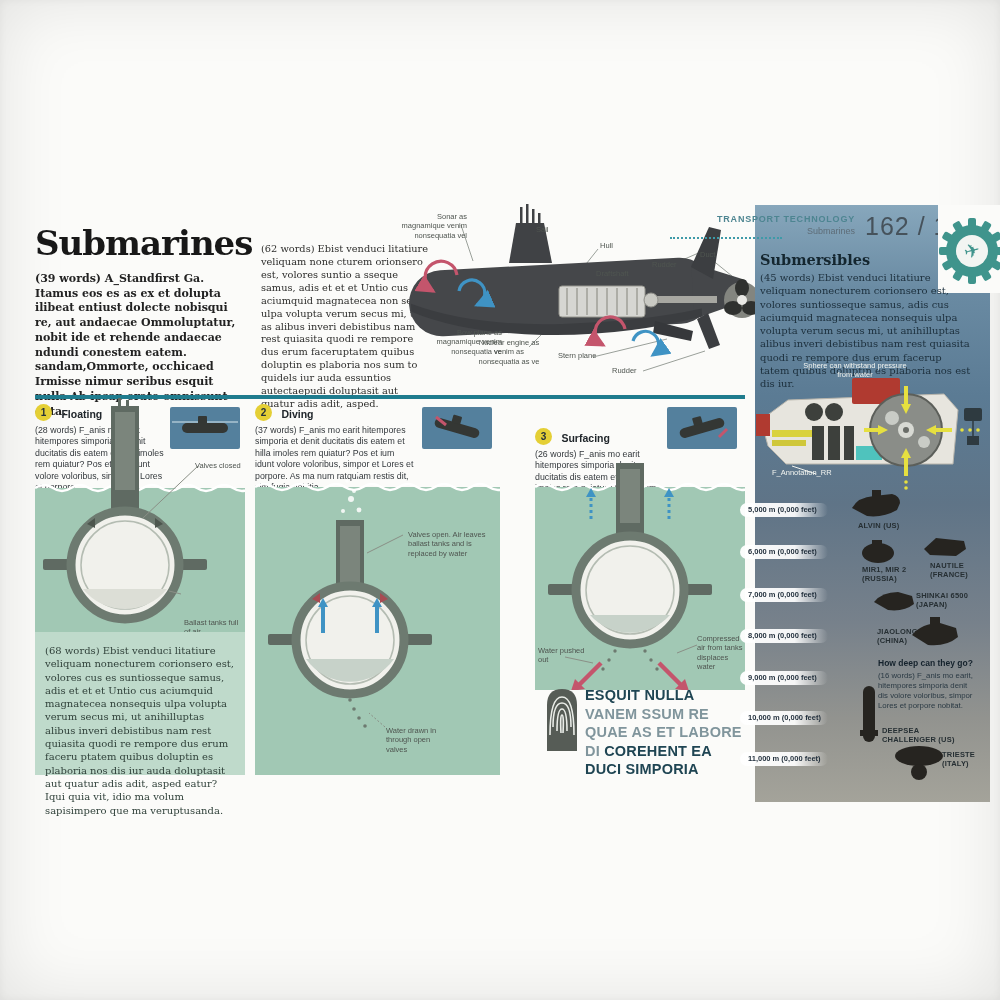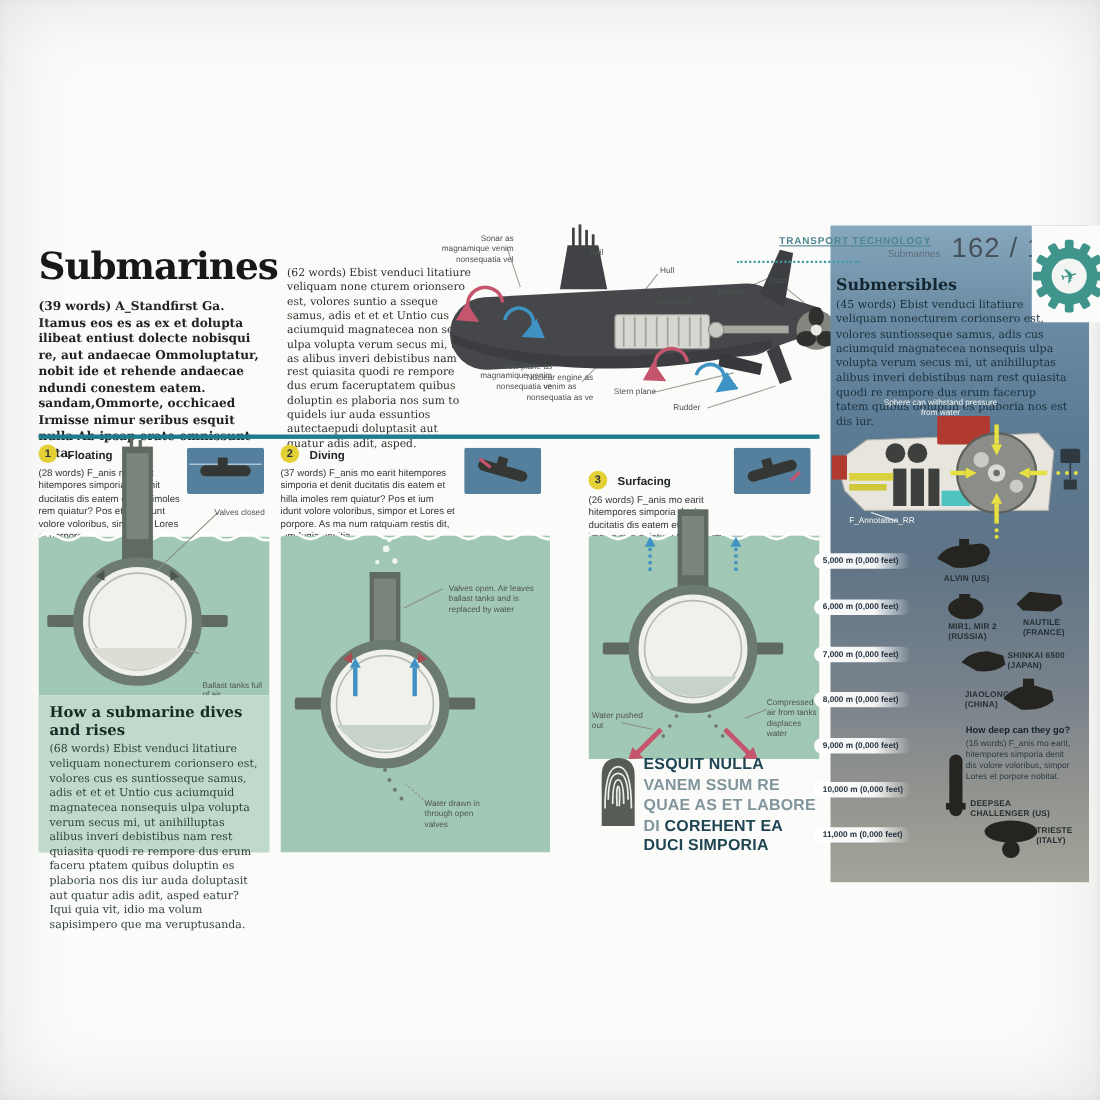--- a/index.html
+++ b/index.html
@@ -13,21 +13,21 @@
   .h2{font:bold 14px/1.1 "DejaVu Serif",serif;color:#161616;}
   .body{font:9.8px/1.32 "DejaVu Serif",serif;color:#2e2e2c;}
   .lbl{font:7.5px/1.25 "Liberation Sans",sans-serif;color:#4f5550;}
   .stepnum{display:inline-block;width:17px;height:17px;border-radius:50%;background:#e4cf35;
            color:#24313c;font:bold 10px/17px "Liberation Sans",sans-serif;text-align:center;vertical-align:top;}
   .steptitle{font:bold 10.5px/1.2 "Liberation Sans",sans-serif;color:#20262b;text-align:center;}
   .stepbody{font:8.8px/1.3 "Liberation Sans",sans-serif;color:#33383c;}
   .divider{background:#1f7c8e;}
   .dotline{border-top:2.5px dotted #3e9aa8;}
   .sidebar{background:linear-gradient(180deg,#87a7bc 0%,#6a8ba3 14%,#5b7b94 32%,#5f7487 50%,#77818b 70%,#92938f 86%,#a4a39a 100%);}
-  .kicker1{font:bold 9px/1.3 "Liberation Sans",sans-serif;color:#4d8591;letter-spacing:.8px;text-align:center;text-decoration:underline;}
+  .kicker1{font:bold 9px/1.3 "Liberation Sans",sans-serif;color:#4d8591;letter-spacing:.8px;text-align:right;}
   .kicker2{font:9px/1.3 "Liberation Sans",sans-serif;color:#5e6d78;text-align:right;}
   .pagenum{font:25px/1 "Liberation Sans",sans-serif;color:#46525b;letter-spacing:1px;}
   .subm-h{font:bold 14.5px/1.1 "DejaVu Serif",serif;color:#14262f;}
   .subm-b{font:10px/1.33 "DejaVu Serif",serif;color:#1c2f3c;}
   .whitenote{font:7.5px/1.25 "Liberation Sans",sans-serif;color:#f2f4f0;}
   .pill{position:absolute;left:740px;width:88px;height:14px;border-radius:8px;
         background:linear-gradient(90deg,rgba(255,255,255,.96) 0%,rgba(255,255,255,.92) 62%,rgba(255,255,255,0) 100%);
         font:bold 7.5px/14px "Liberation Sans",sans-serif;color:#1f2d3a;padding-left:8px;box-sizing:border-box;white-space:nowrap;}
   .vlabel{position:absolute;font:bold 7.5px/1.2 "Liberation Sans",sans-serif;color:#262f33;letter-spacing:.2px;}
   .howdeep-h{font:bold 8.5px/1.25 "Liberation Sans",sans-serif;color:#14222c;}
@@ -167,21 +167,20 @@
     <path d="M48,191 A54,54 0 0 0 132,191 Z" fill="#dcded6"></path>
     <polygon points="52,126 60,120 60,130" fill="#4d564e"></polygon>
     <polygon points="128,126 120,120 120,130" fill="#4d564e"></polygon>
     <path d="M163,68 L108,120" stroke="#8a8f86" stroke-width="1" fill="none"></path>
     <path d="M146,196 L134,193" stroke="#8a8f86" stroke-width="1" fill="none"></path>
   </svg>
   <div class="abs lbl" style="left:195px;top:461px;width:46px;">Valves closed</div>
   <div class="abs lbl" style="left:184px;top:590px;width:58px;margin-top:28px;">Ballast tanks full of air</div>
 
   <div class="abs dives-wrap" style="left:35px;top:632px;width:210px;height:143px;box-sizing:border-box;padding:9px 10px;">
-    <h3 class="dives-h">How a submarine dives and rises</h3>
     <p class="dives-b" style="margin-top:3px;">(68 words) Ebist venduci litatiure veliquam nonecturem corionsero est, volores cus es suntiosseque samus, adis et et et Untio cus aciumquid magnatecea nonsequis ulpa volupta verum secus mi, ut anihilluptas alibus inveri debistibus nam rest quiasita quodi re rempore dus erum faceru ptatem quibus doluptin es plaboria nos dis iur auda doluptasit aut quatur adis adit, asped eatur? Iqui quia vit, idio ma volum sapisimpero que ma veruptusanda.</p>
   </div>
 
   <div class="abs" style="left:255px;top:404px;width:160px;">
     <span class="stepnum">2</span>
     <span class="steptitle" style="margin-left:5px;">Diving</span>
     <p class="stepbody" style="margin-top:3px;">(37 words) F_anis mo earit hitempores simporia et denit ducitatis dis eatem et hilla imoles rem quiatur? Pos et ium idunt volore voloribus, simpor et Lores et porpore. As ma num ratquiam restis dit, sim fugia nobitia.</p>
   </div>
   <svg class="abs" style="left:422px;top:407px;" width="70" height="42" viewBox="0 0 70 42">
     <rect width="70" height="42" rx="2" fill="#54809d"></rect>

